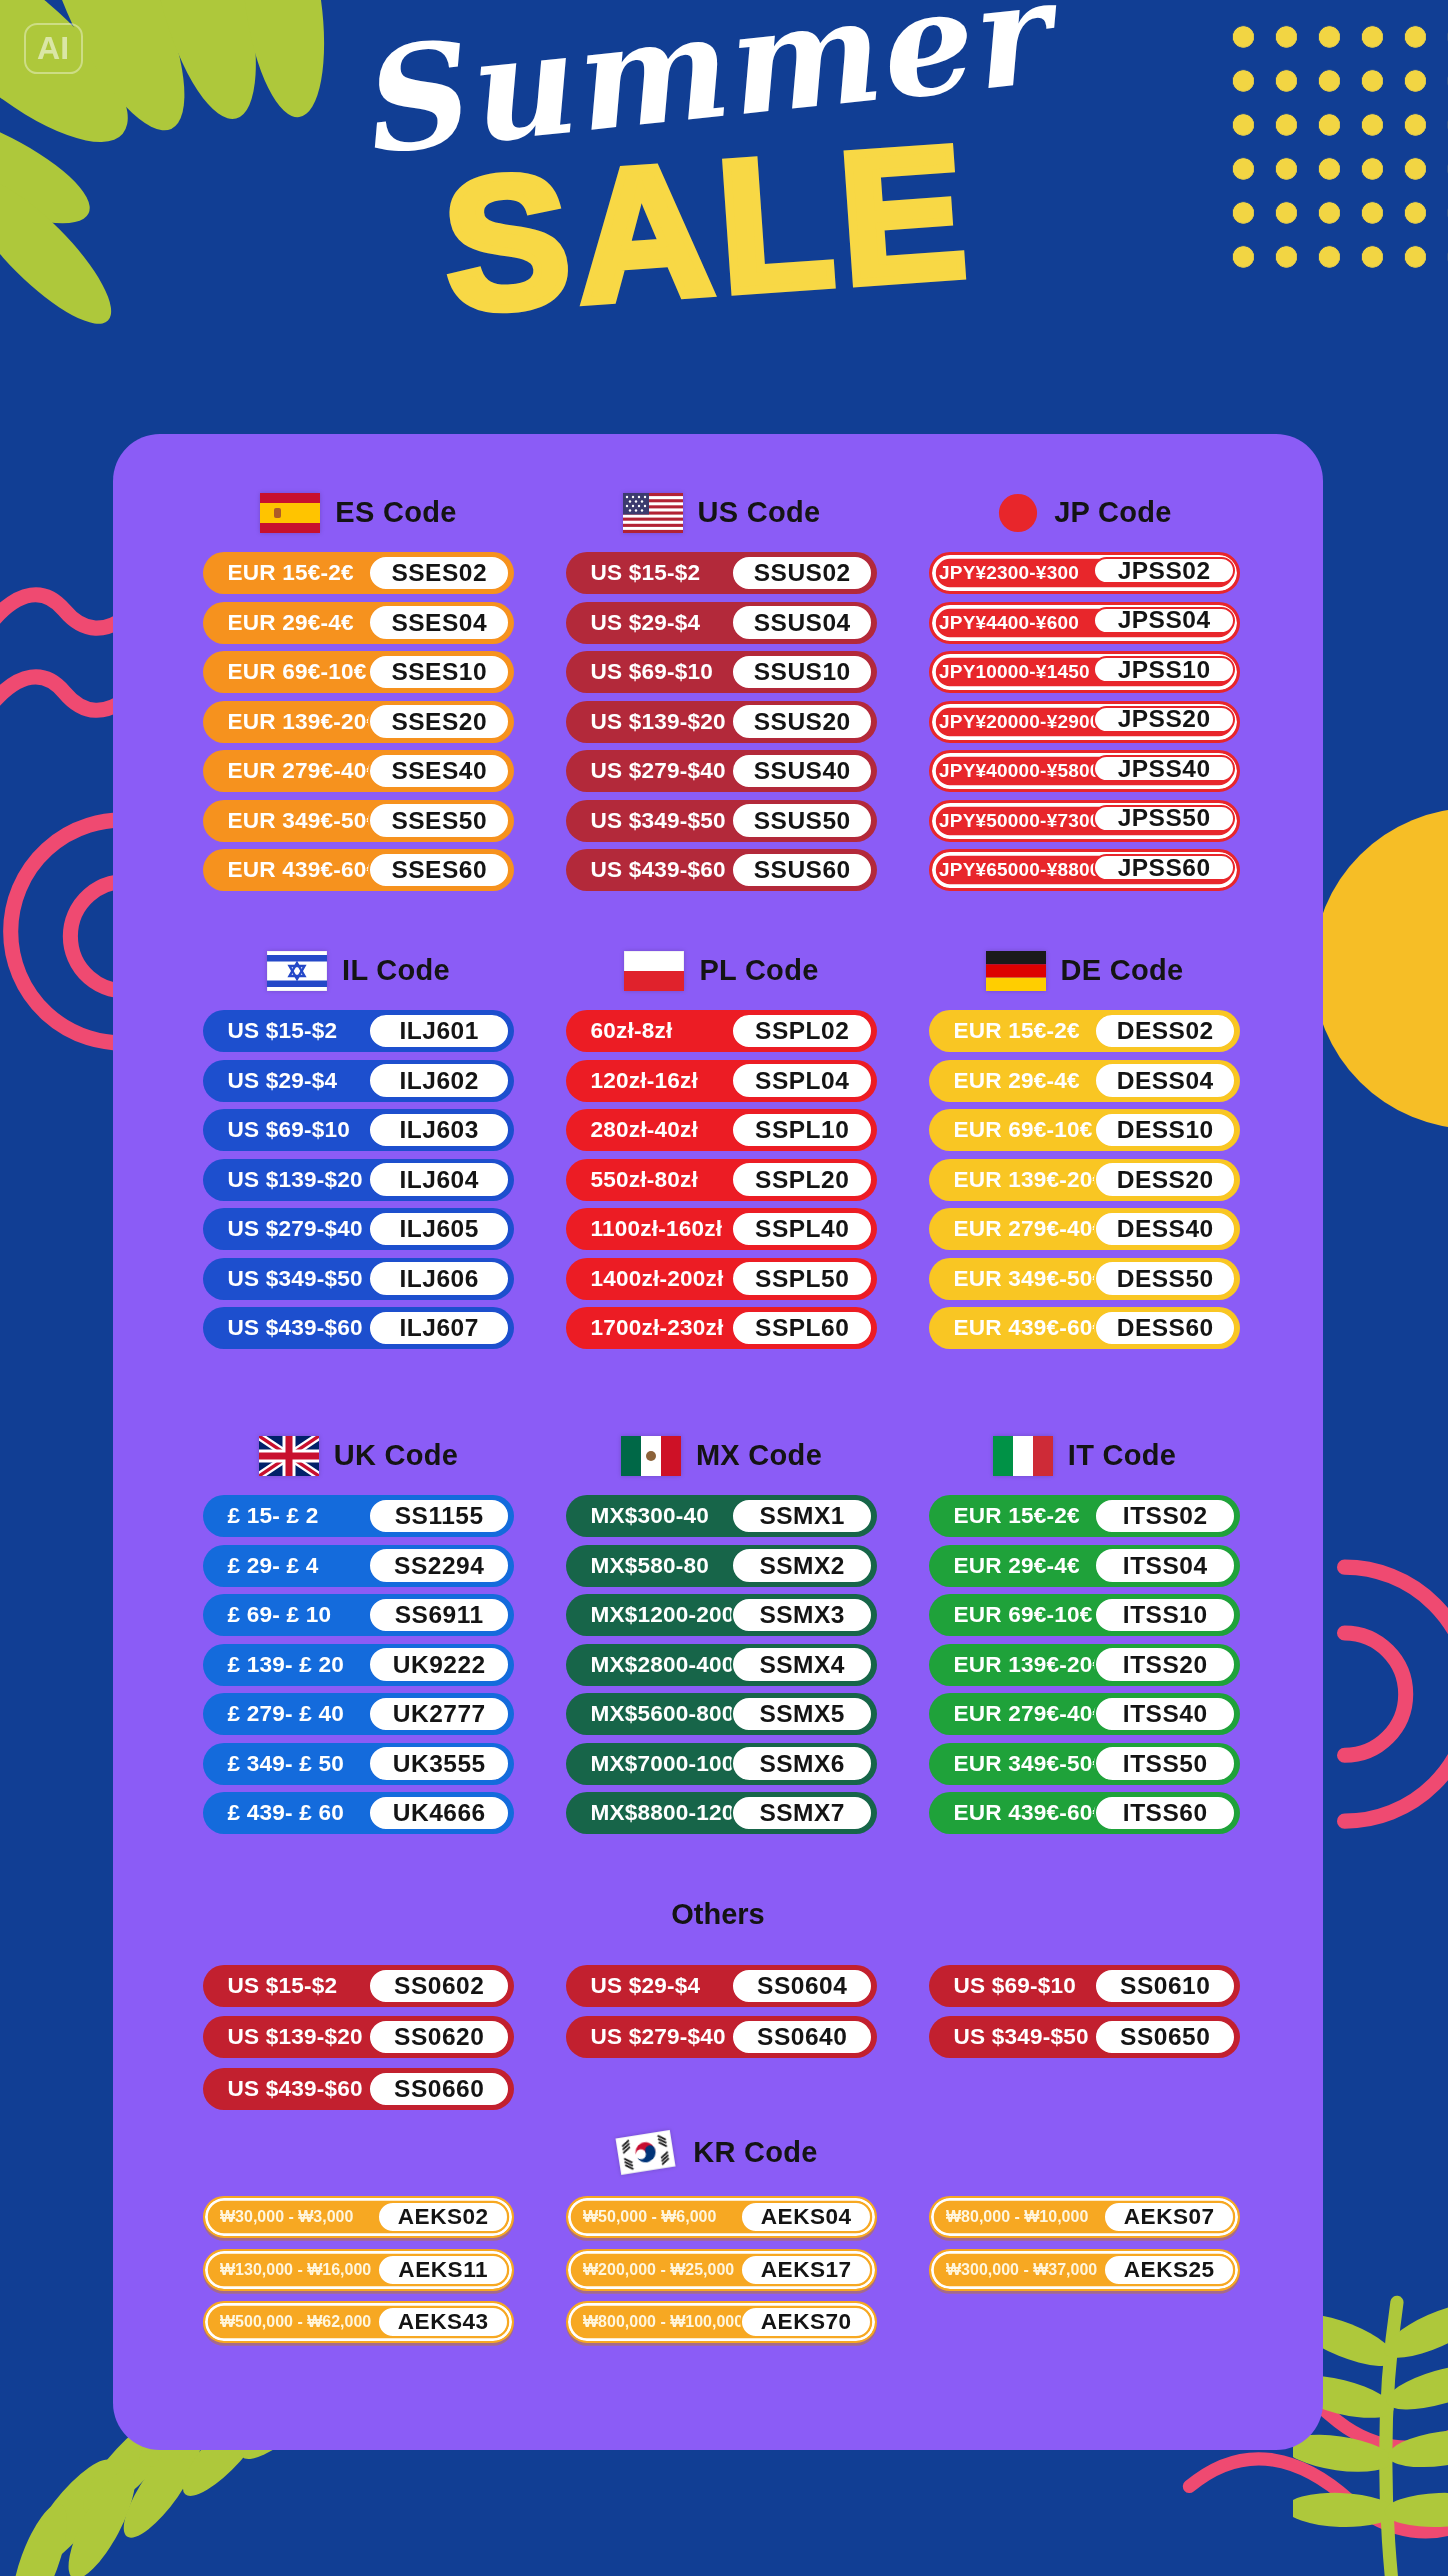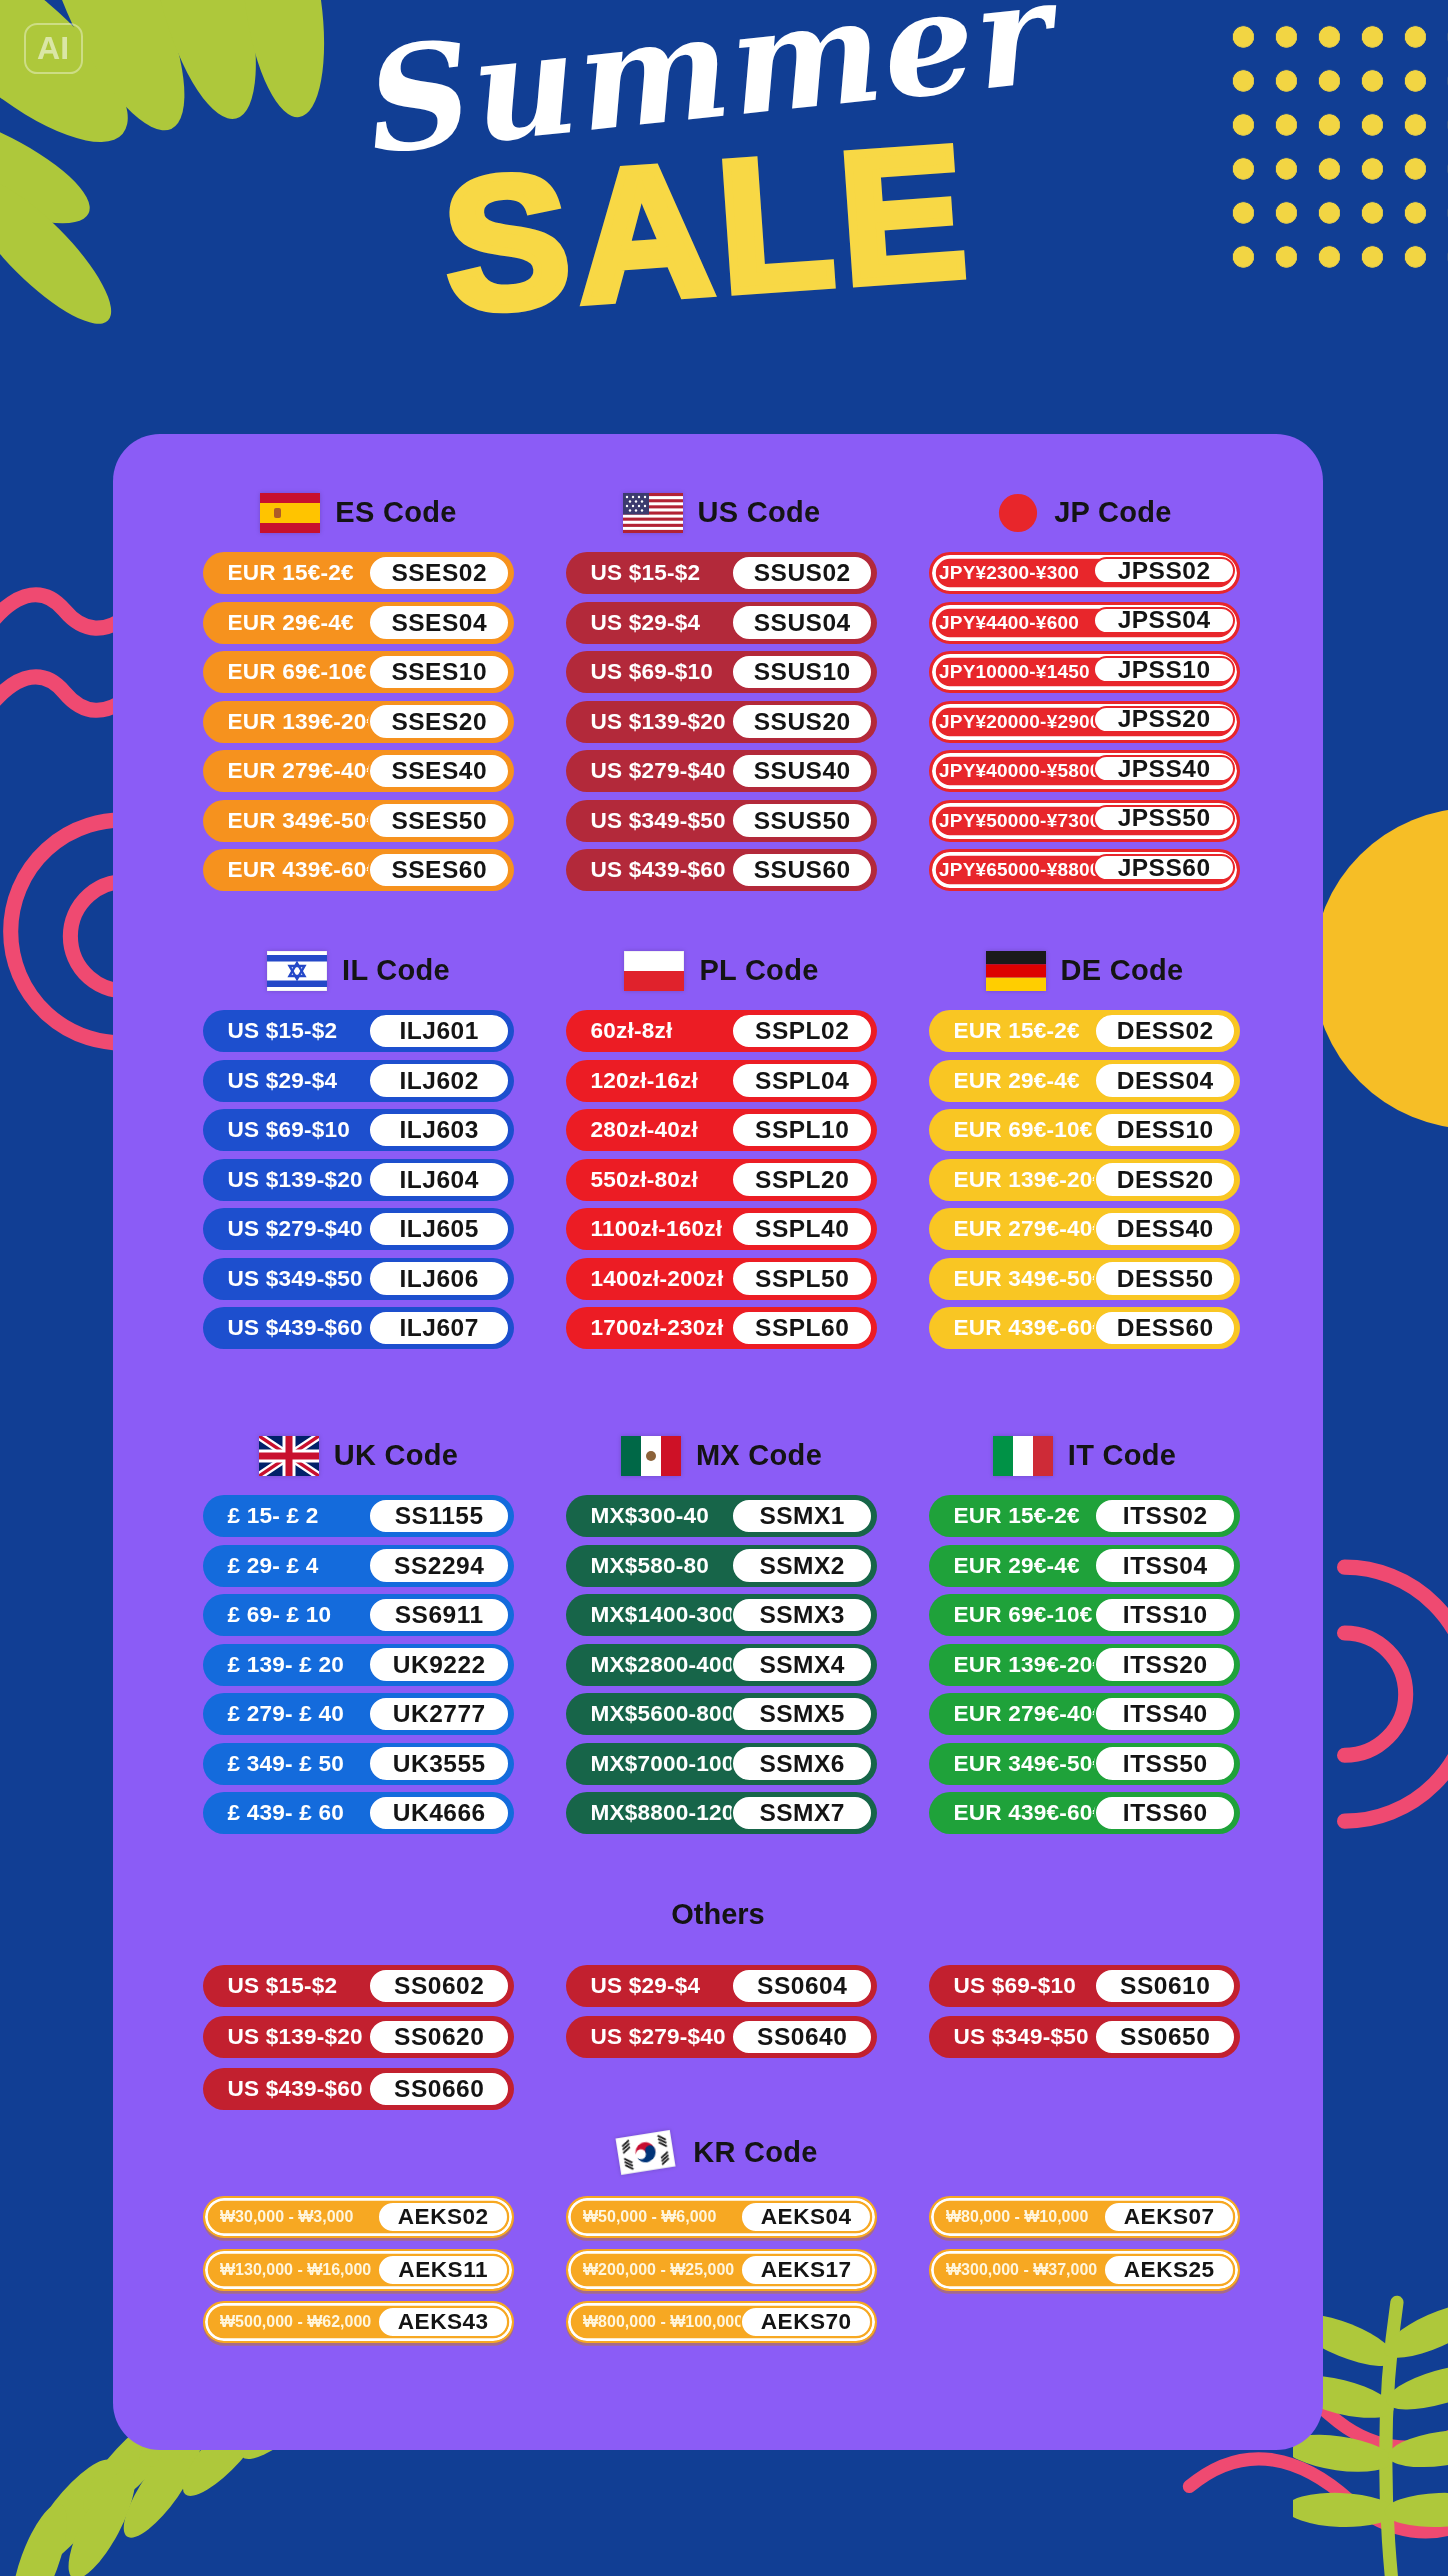--- a/index.html
+++ b/index.html
@@ -466,21 +466,21 @@
           </div>
           <div class="pill" style="--pc: #176549;">
             <span class="amount">MX$300-40</span>
             <span class="code">SSMX1</span>
           </div>
           <div class="pill" style="--pc: #176549;">
             <span class="amount">MX$580-80</span>
             <span class="code">SSMX2</span>
           </div>
           <div class="pill" style="--pc: #176549;">
-            <span class="amount">MX$1400-300</span>
+            <span class="amount">MX$1200-200</span>
             <span class="code">SSMX3</span>
           </div>
           <div class="pill" style="--pc: #176549;">
             <span class="amount">MX$2800-400</span>
             <span class="code">SSMX4</span>
           </div>
           <div class="pill" style="--pc: #176549;">
             <span class="amount">MX$5600-800</span>
             <span class="code">SSMX5</span>
           </div>

